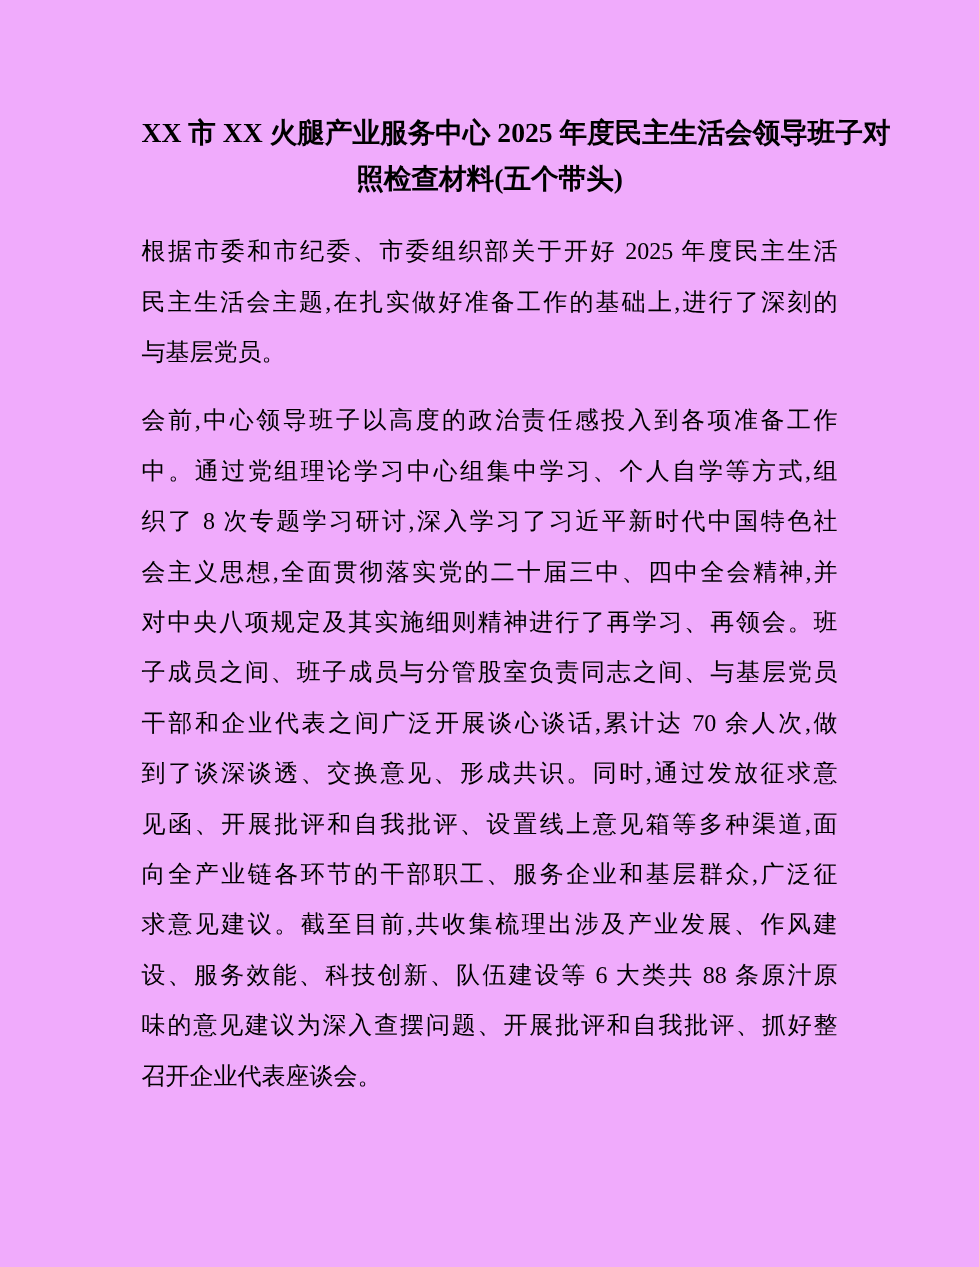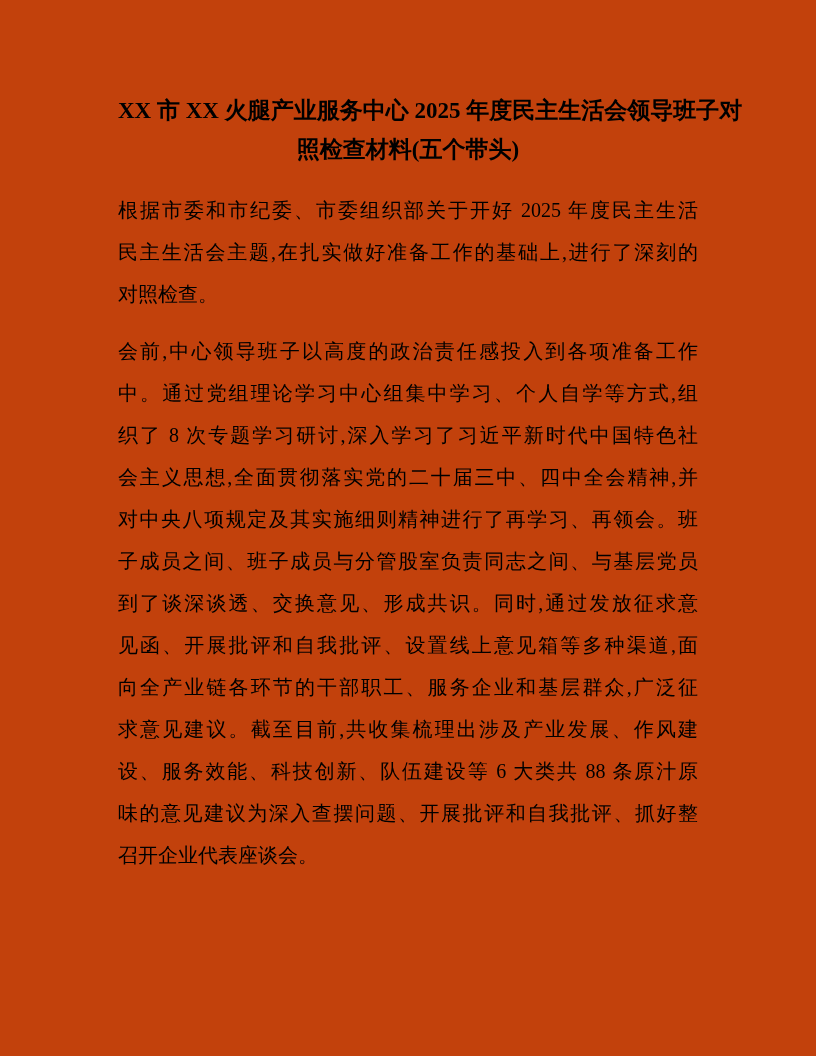--- a/index.html
+++ b/index.html
@@ -7,21 +7,21 @@
   body {
     width: 816px;
     height: 1056px;
     font-family: "Liberation Serif", "DejaVu Serif", serif;
     color: #000000;
     overflow: hidden;
   }
   .page {
     width: 816px;
     height: 1056px;
-    background: #c2410c;
+    background: #f0abfc;
     position: relative;
   }
   .content {
     padding: 91px 118px 0 118px;
   }
   .doc-title {
     font-size: 23px;
     font-weight: 700;
     line-height: 39px;
   }
@@ -53,30 +53,31 @@
   <div class="content">
 
     <div class="doc-title">
       <div class="title-line">XX 市 XX 火腿产业服务中心 2025 年度民主生活会领导班子对</div>
       <div class="title-line">照检查材料(五个带头)</div>
     </div>
 
     <div class="para para-1">
       <div class="line">根据市委和市纪委、市委组织部关于开好 2025 年度民主生活</div>
       <div class="line">民主生活会主题,在扎实做好准备工作的基础上,进行了深刻的</div>
-      <div class="line last">对照检查。</div>
+      <div class="line last">与基层党员。</div>
     </div>
 
     <div class="para para-2">
       <div class="line">会前,中心领导班子以高度的政治责任感投入到各项准备工作</div>
       <div class="line">中。通过党组理论学习中心组集中学习、个人自学等方式,组</div>
       <div class="line">织了 8 次专题学习研讨,深入学习了习近平新时代中国特色社</div>
       <div class="line">会主义思想,全面贯彻落实党的二十届三中、四中全会精神,并</div>
       <div class="line">对中央八项规定及其实施细则精神进行了再学习、再领会。班</div>
       <div class="line">子成员之间、班子成员与分管股室负责同志之间、与基层党员</div>
+      <div class="line">干部和企业代表之间广泛开展谈心谈话,累计达 70 余人次,做</div>
       <div class="line">到了谈深谈透、交换意见、形成共识。同时,通过发放征求意</div>
       <div class="line">见函、开展批评和自我批评、设置线上意见箱等多种渠道,面</div>
       <div class="line">向全产业链各环节的干部职工、服务企业和基层群众,广泛征</div>
       <div class="line">求意见建议。截至目前,共收集梳理出涉及产业发展、作风建</div>
       <div class="line">设、服务效能、科技创新、队伍建设等 6 大类共 88 条原汁原</div>
       <div class="line">味的意见建议为深入查摆问题、开展批评和自我批评、抓好整</div>
       <div class="line last">召开企业代表座谈会。</div>
     </div>
 
   </div>

